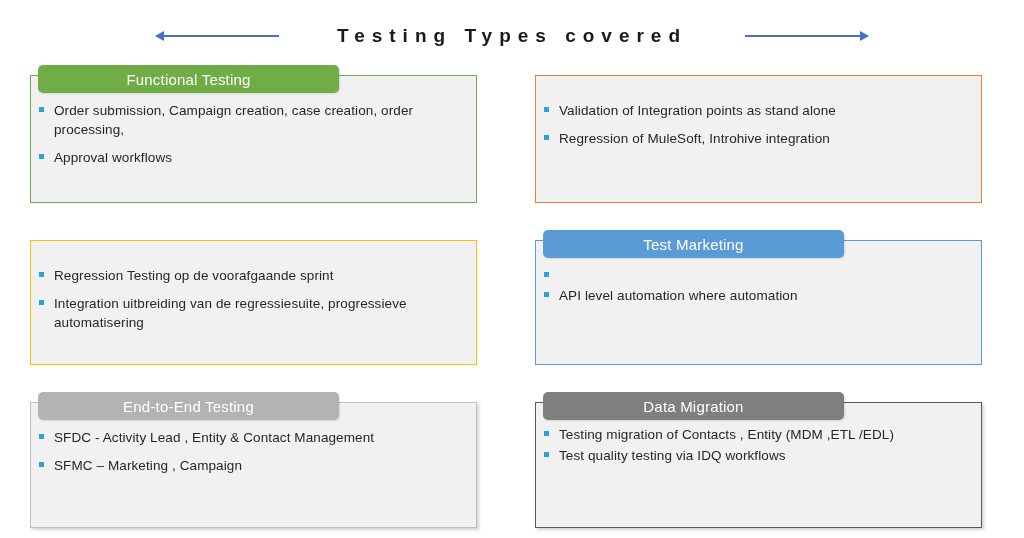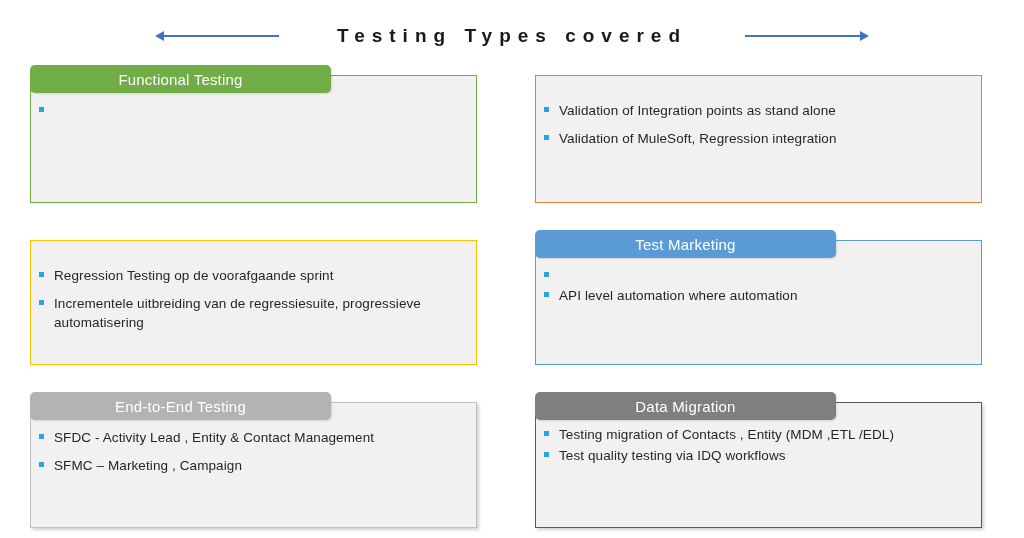--- a/index.html
+++ b/index.html
@@ -55,21 +55,21 @@
     display: grid;
     grid-template-columns: 447px 447px;
     grid-template-rows: 138px 135px 136px;
     column-gap: 58px;
     row-gap: 27px;
     margin-left: 30px;
   }
   .card { position: relative; }
   .card .tab {
     position: absolute;
-    top: 0; left: 0;
+    top: 0; left: 8px;
     width: 301px;
     height: 28px;
     background: var(--accent, #999);
     border-radius: 5px;
     z-index: 2;
     display: flex;
     align-items: center;
     justify-content: center;
     box-shadow: 1px 1px 2px rgba(0,0,0,0.12);
   }
@@ -124,50 +124,55 @@
 <div class="grid">
 
   <section class="card" style="--accent: #70AD47; --border: #70AD47;">
     <div class="tab">
       <span class="tab-label">Functional Testing</span>
     </div>
     <div class="body">
       <ul class="bullets">
         <li class="bullet-row">
           <span class="bullet-sq" style="--bullet: #2BA3DC;"></span>
+          <span class="bullet-text">Order submission, Campaign creation, case creation, order processing,</span>
+        </li>
+        <li class="bullet-row">
+          <span class="bullet-sq" style="--bullet: #2BA3DC;"></span>
+          <span class="bullet-text">Approval workflows</span>
         </li>
       </ul>
     </div>
   </section>
 
   <section class="card" style="--accent: #ED7D31; --border: #ED7D31;">
     <div class="body">
       <ul class="bullets">
         <li class="bullet-row">
           <span class="bullet-sq" style="--bullet: #2BA3DC;"></span>
           <span class="bullet-text">Validation of Integration points as stand alone</span>
         </li>
         <li class="bullet-row">
           <span class="bullet-sq" style="--bullet: #2BA3DC;"></span>
-          <span class="bullet-text">Validation of MuleSoft, Regression integration</span>
+          <span class="bullet-text">Regression of MuleSoft, Introhive integration</span>
         </li>
       </ul>
     </div>
   </section>
 
   <section class="card" style="--accent: #FFC000; --border: #FFC000;">
     <div class="body">
       <ul class="bullets">
         <li class="bullet-row">
           <span class="bullet-sq" style="--bullet: #2BA3DC;"></span>
           <span class="bullet-text">Regression Testing op de voorafgaande sprint</span>
         </li>
         <li class="bullet-row">
           <span class="bullet-sq" style="--bullet: #2BA3DC;"></span>
-          <span class="bullet-text">Incrementele uitbreiding van de regressiesuite, progressieve automatisering</span>
+          <span class="bullet-text">Integration uitbreiding van de regressiesuite, progressieve automatisering</span>
         </li>
       </ul>
     </div>
   </section>
 
   <section class="card" style="--accent: #5B9BD5; --border: #5B9BD5;">
     <div class="tab">
       <span class="tab-label">Test Marketing</span>
     </div>
     <div class="body">

